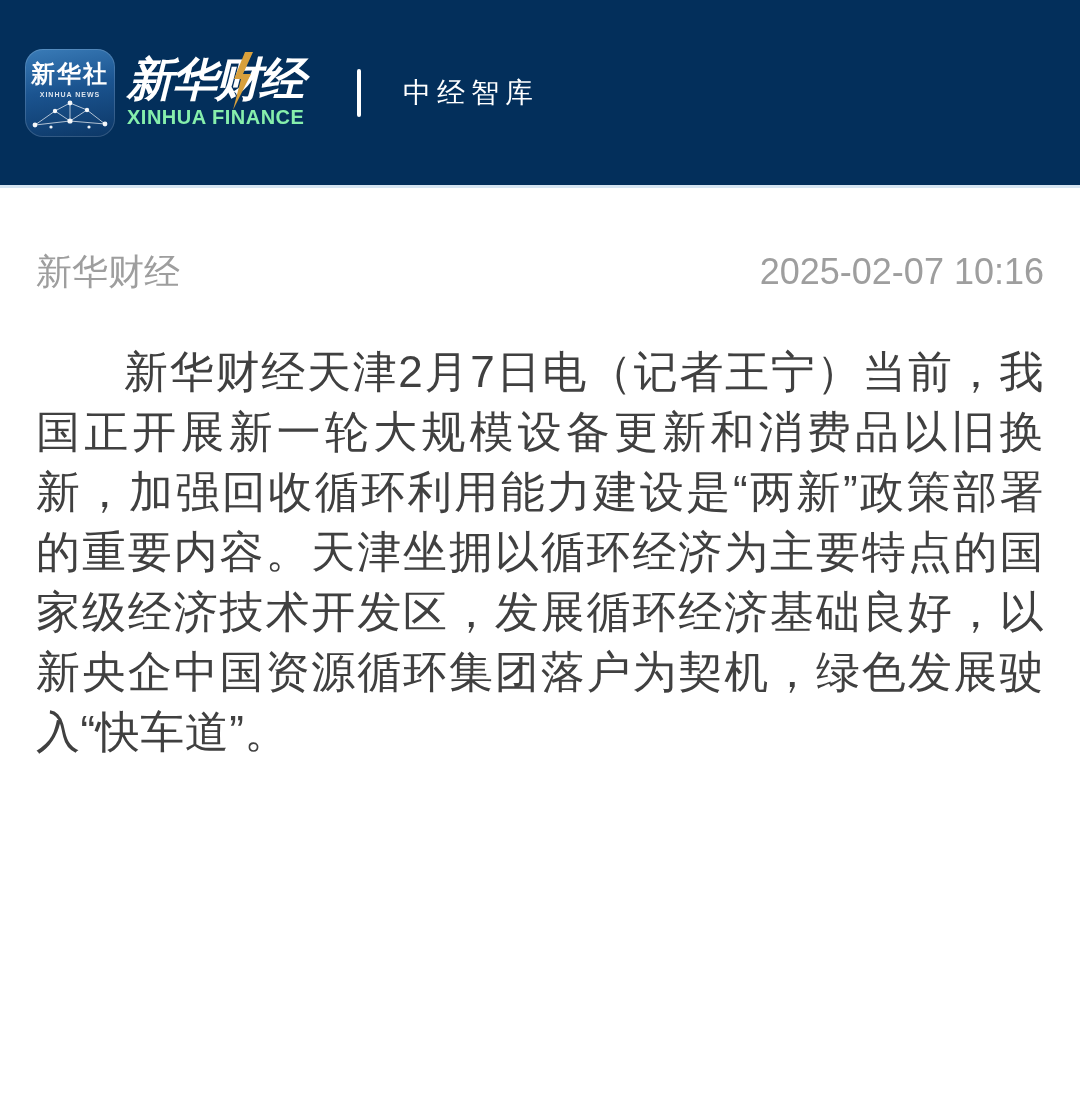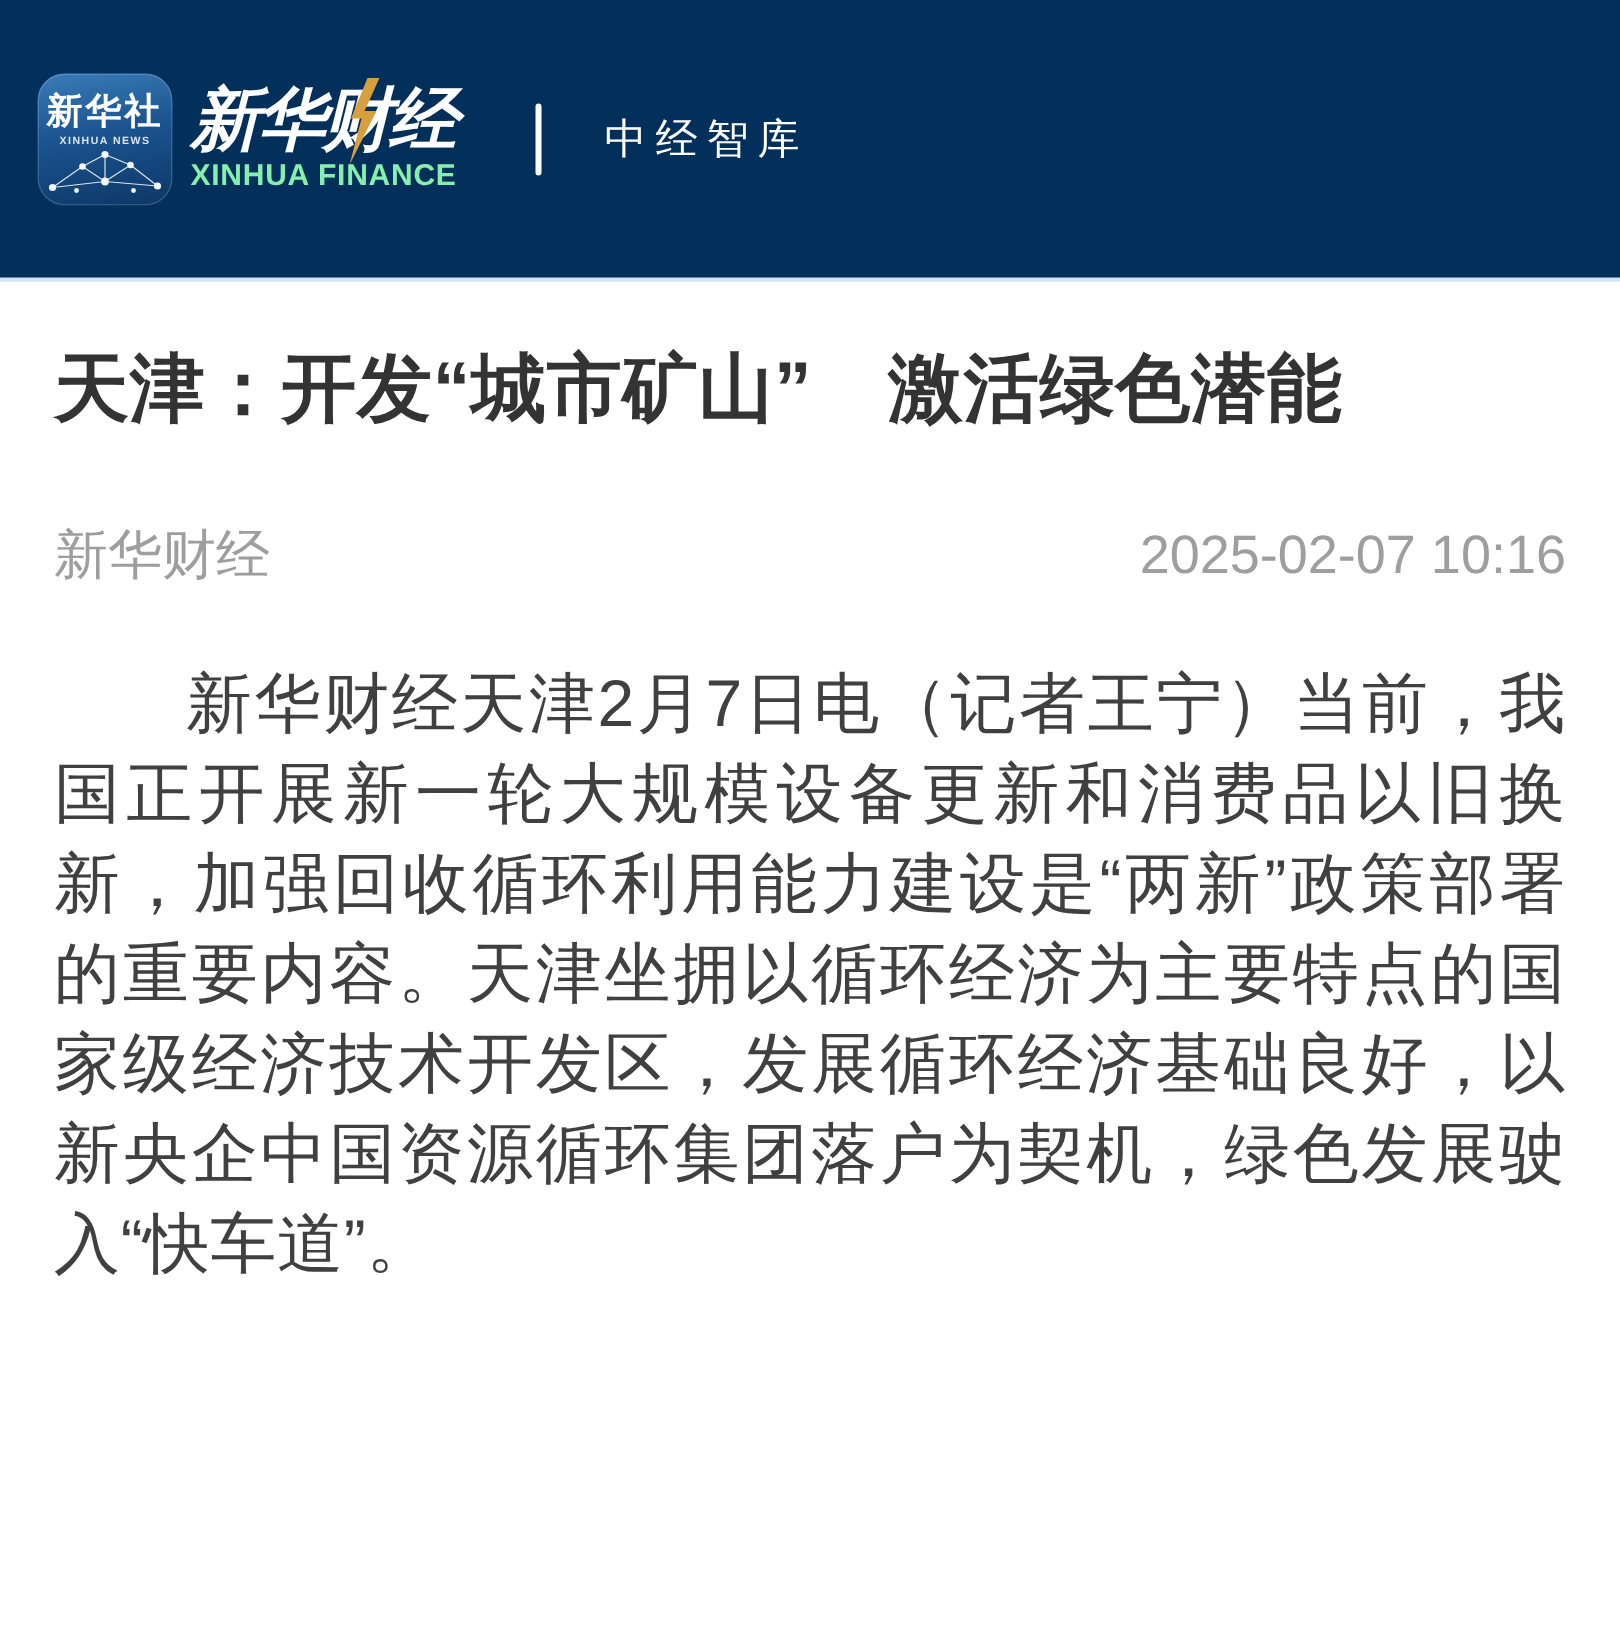--- a/index.html
+++ b/index.html
@@ -128,21 +128,20 @@
     </div>
 
     <div class="masthead-divider"></div>
 
     <div class="channel">中经智库</div>
 
   </header>
 
   <main class="article">
 
-    <h1 class="article-title">天津：开发“城市矿山”　激活绿色潜能</h1>
 
     <div class="article-meta">
       <span class="meta-source">新华财经</span>
       <span class="meta-datetime">2025-02-07 10:16</span>
     </div>
 
     <p class="article-body">新华财经天津2月7日电（记者王宁）当前，我国正开展新一轮大规模设备更新和消费品以旧换新，加强回收循环利用能力建设是“两新”政策部署的重要内容。天津坐拥以循环经济为主要特点的国家级经济技术开发区，发展循环经济基础良好，以新央企中国资源循环集团落户为契机，绿色发展驶入“快车道”。</p>
 
   </main>
 

